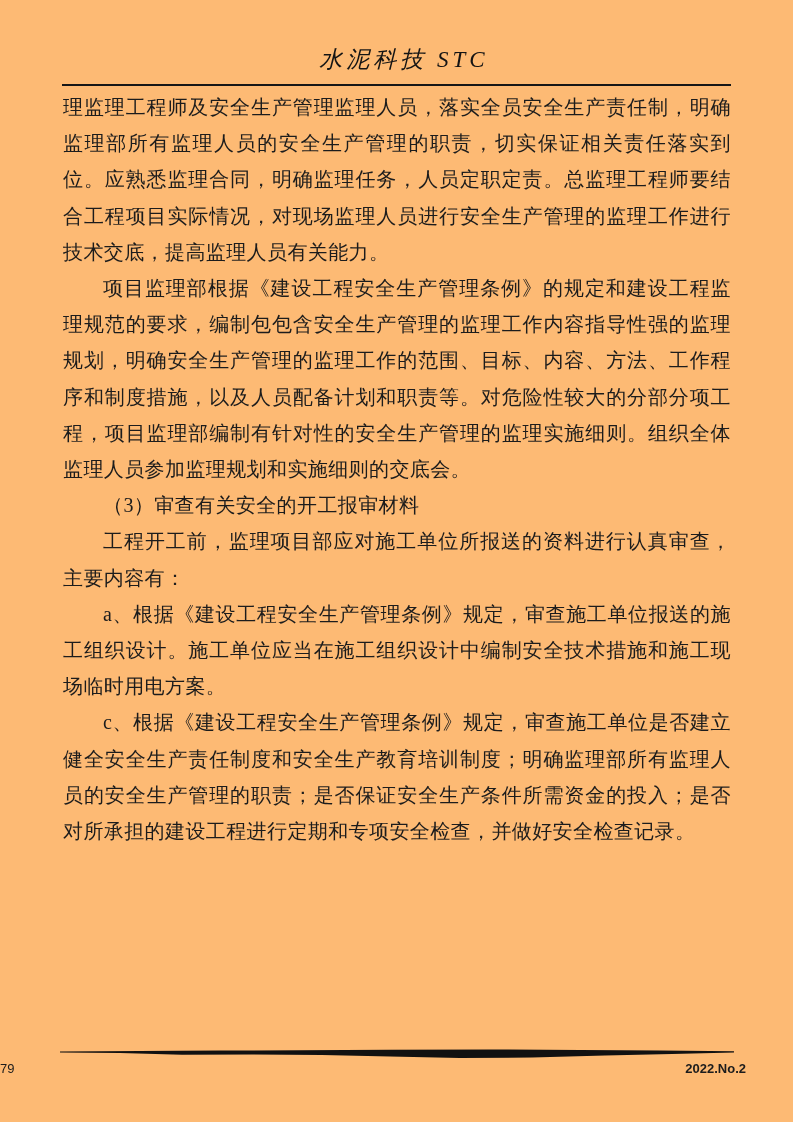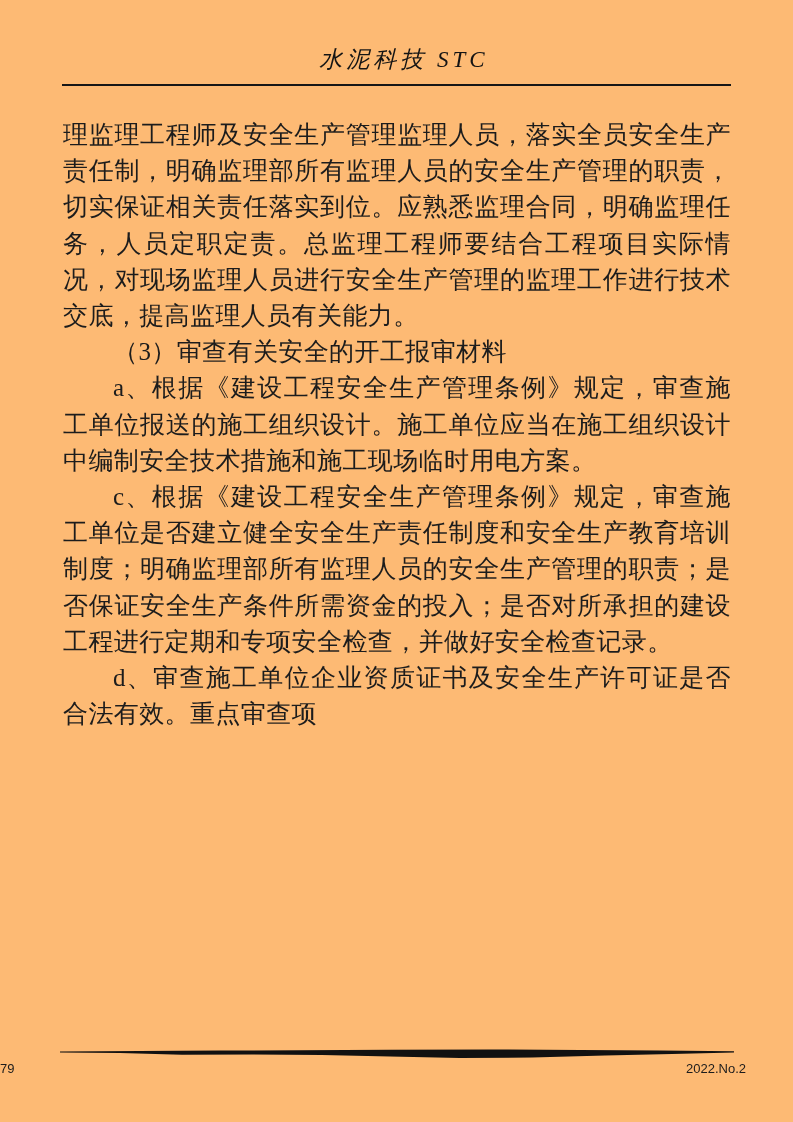--- a/index.html
+++ b/index.html
@@ -38,26 +38,25 @@
     width: 669px;
     height: 2px;
     background: #161616;
   }
   
   .body-text {
     position: absolute;
     top: 89px;
     left: 63px;
     width: 668px;
-    font-size: 25px;
+    font-size: 20px;
     line-height: 36.2px;
     text-align: justify;
     text-justify: inter-ideograph;
     letter-spacing: 0.4px;
-    margin-top: 28px;
   }
   .body-text p {
     margin: 0;
     padding: 0;
   }
   .body-text p.indent {
     text-indent: 2em;
   }
   
   .footer-rule {
@@ -77,36 +76,38 @@
     font-size: 13px;
     color: #1c1c1c;
   }
   .issue-number {
     position: absolute;
     top: 1061px;
     right: 62px;
     font-family: "Liberation Sans", "DejaVu Sans", sans-serif;
     font-size: 13px;
     color: #1c1c1c;
+    font-weight: bold;
   }
 </style>
 </head>
 <body>
 
 <div class="page">
 
   <div class="journal-title">水泥科技 STC</div>
   <div class="header-rule"></div>
 
   <div class="body-text">
     <p class="no-indent">理监理工程师及安全生产管理监理人员，落实全员安全生产责任制，明确监理部所有监理人员的安全生产管理的职责，切实保证相关责任落实到位。应熟悉监理合同，明确监理任务，人员定职定责。总监理工程师要结合工程项目实际情况，对现场监理人员进行安全生产管理的监理工作进行技术交底，提高监理人员有关能力。</p>
+    <p class="indent">项目监理部根据《建设工程安全生产管理条例》的规定和建设工程监理规范的要求，编制包包含安全生产管理的监理工作内容指导性强的监理规划，明确安全生产管理的监理工作的范围、目标、内容、方法、工作程序和制度措施，以及人员配备计划和职责等。对危险性较大的分部分项工程，项目监理部编制有针对性的安全生产管理的监理实施细则。组织全体监理人员参加监理规划和实施细则的交底会。</p>
     <p class="indent">（3）审查有关安全的开工报审材料</p>
+    <p class="indent">工程开工前，监理项目部应对施工单位所报送的资料进行认真审查，主要内容有：</p>
     <p class="indent">a、根据《建设工程安全生产管理条例》规定，审查施工单位报送的施工组织设计。施工单位应当在施工组织设计中编制安全技术措施和施工现场临时用电方案。</p>
     <p class="indent">c、根据《建设工程安全生产管理条例》规定，审查施工单位是否建立健全安全生产责任制度和安全生产教育培训制度；明确监理部所有监理人员的安全生产管理的职责；是否保证安全生产条件所需资金的投入；是否对所承担的建设工程进行定期和专项安全检查，并做好安全检查记录。</p>
-    <p class="indent">d、审查施工单位企业资质证书及安全生产许可证是否合法有效。重点审查项</p>
   </div>
 
   <svg class="footer-rule" viewBox="0 0 674 12" preserveAspectRatio="none" aria-hidden="true">
     <path d="M0,2.6 L80,1.9 L160,1.6 L240,1.2 L330,0.7 L430,0.5 L520,0.9 L600,1.6 L674,2.3
              L674,3.4 L612,5.0 L545,6.4 L472,8.6 L400,8.9 L330,7.6 L262,6.0 L192,5.6 L122,5.8 L60,4.1 L0,3.4 Z" fill="#111111"></path>
   </svg>
   <div class="page-number">79</div>
   <div class="issue-number">2022.No.2</div>
 
 </div>

